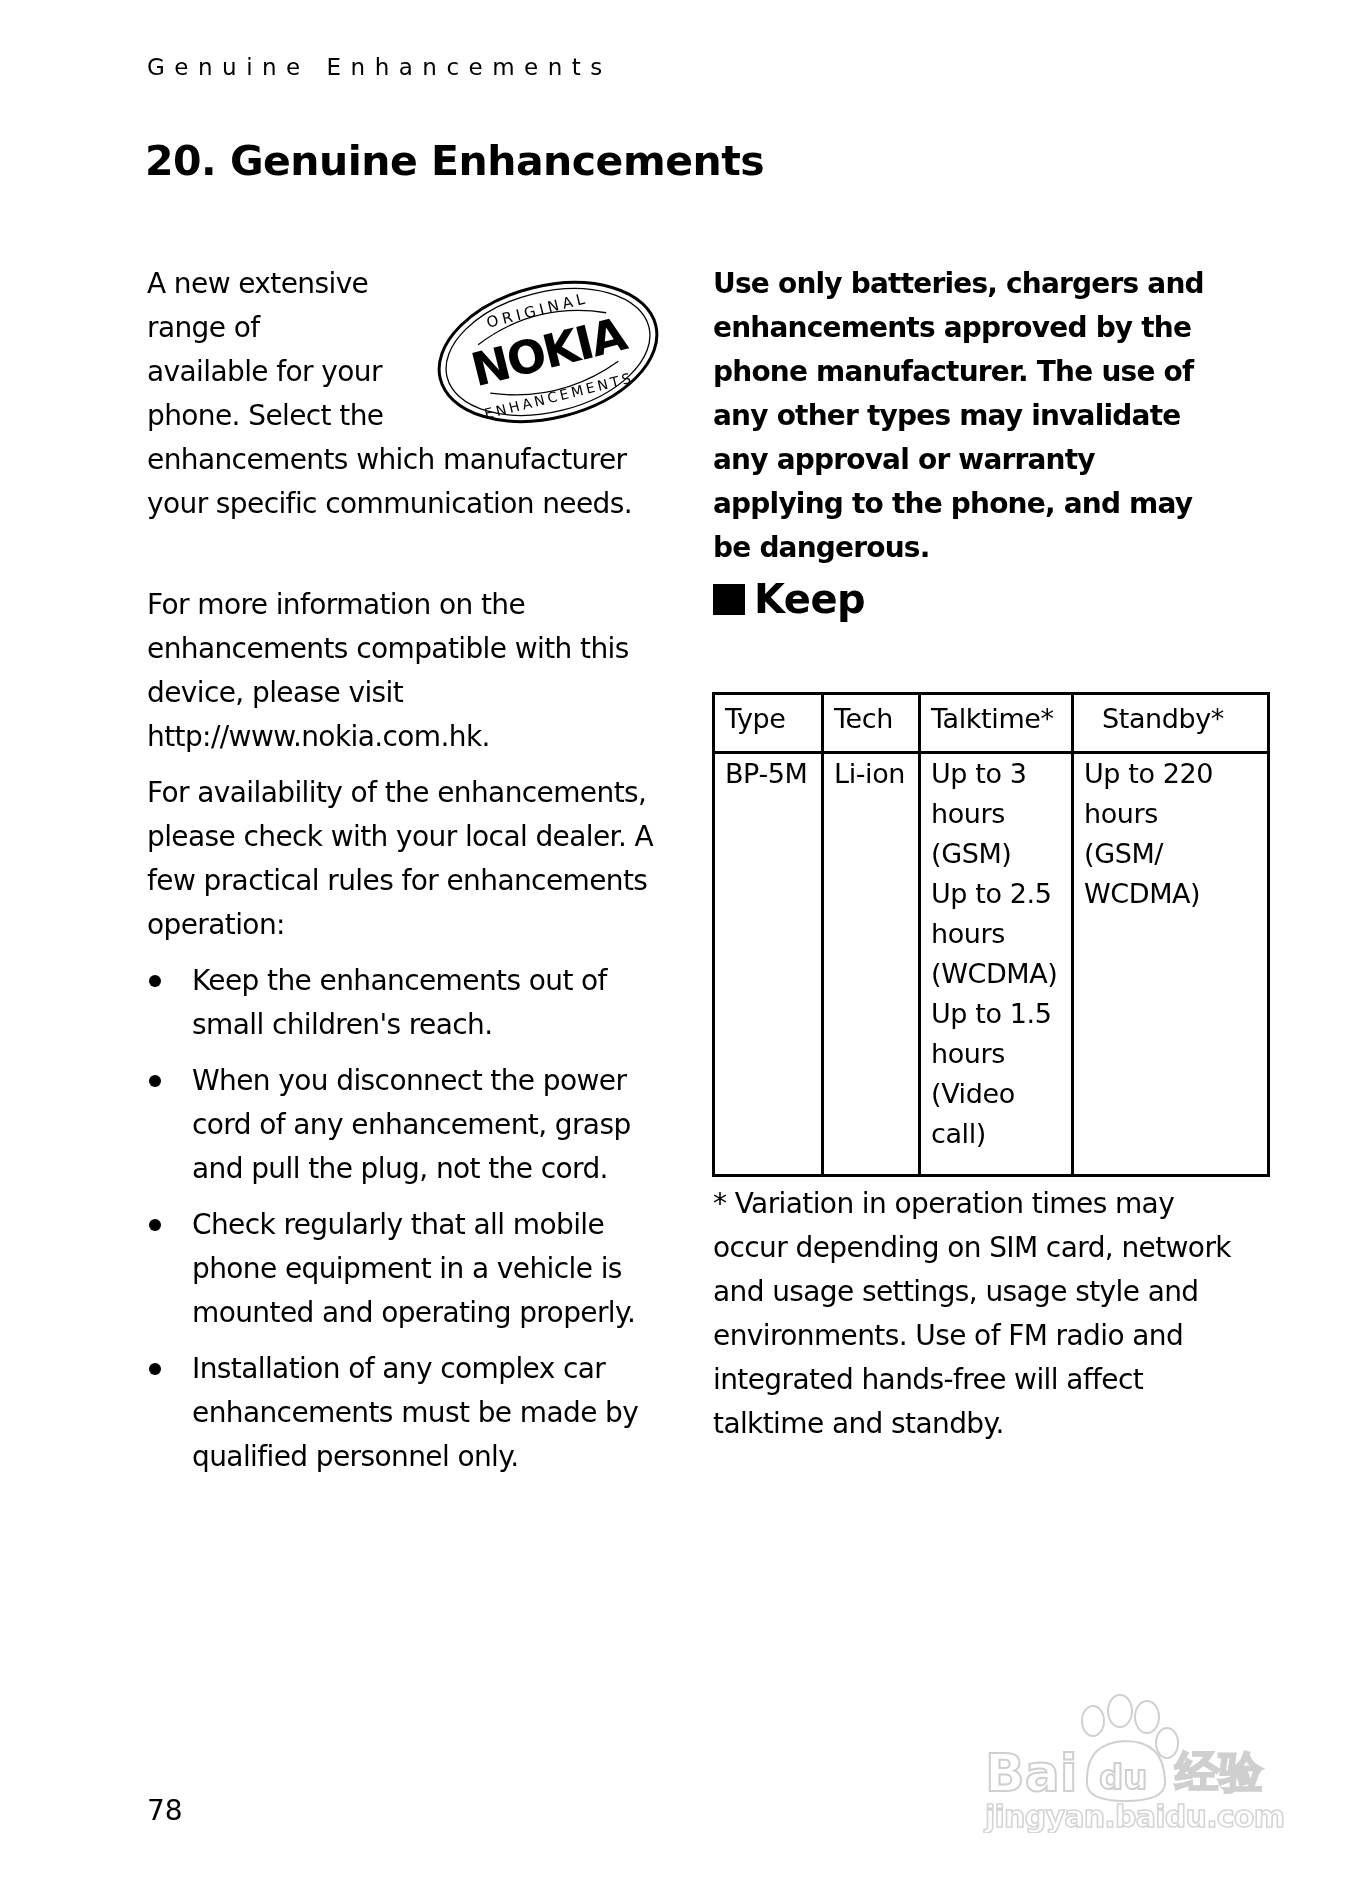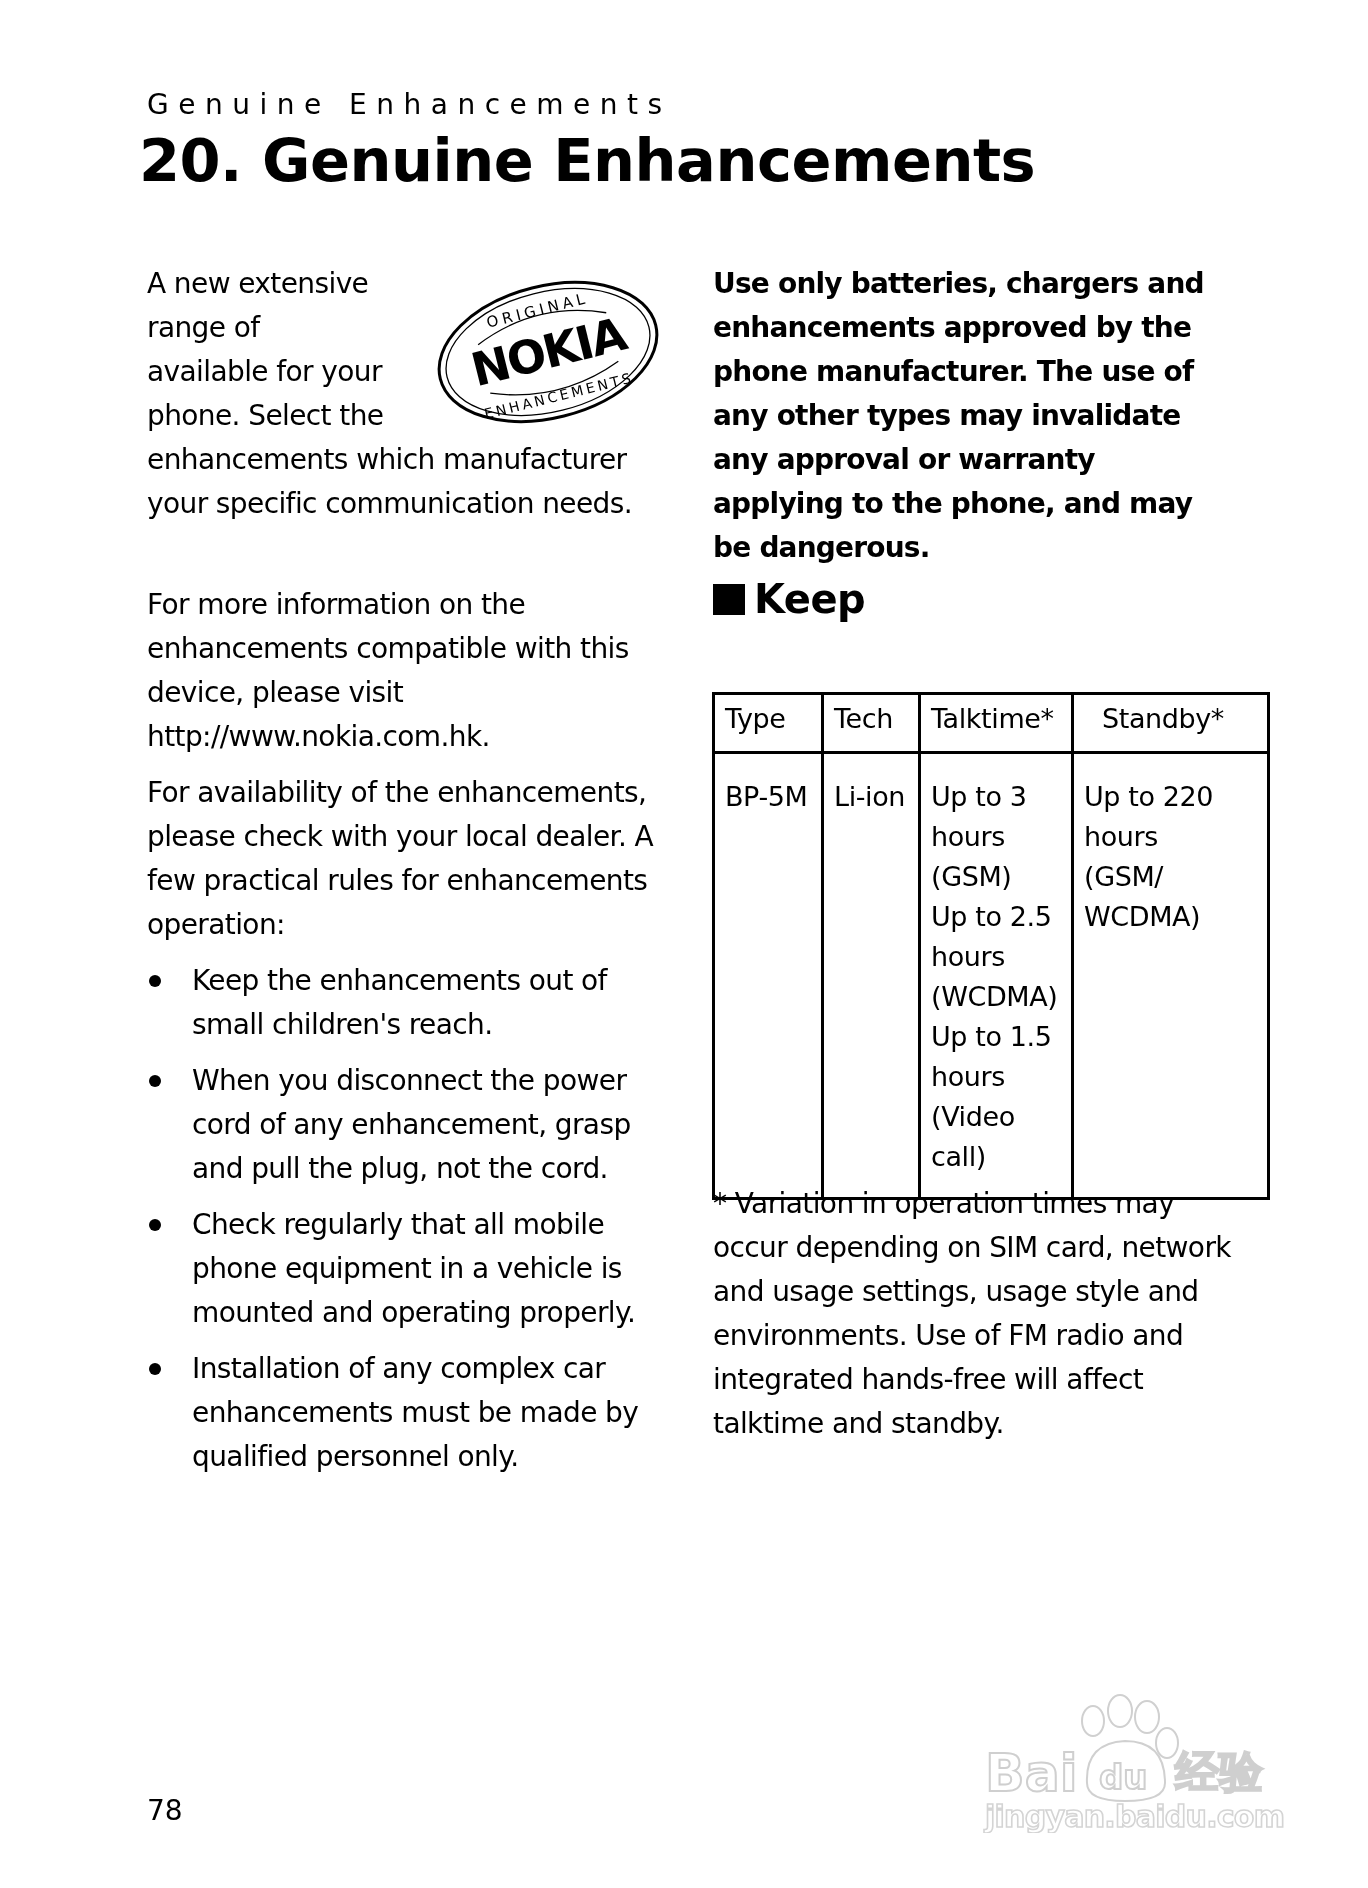--- a/index.html
+++ b/index.html
@@ -1,36 +1,36 @@
 <!DOCTYPE html>
 <html><head>
 <meta charset="utf-8">
 <style>
   html, body { margin:0; padding:0; background:#ffffff; }
   body { width:1368px; height:1888px; position:relative; overflow:hidden;
          font-family:"DejaVu Sans", "Liberation Sans", sans-serif; color:#000; }
   .abs { position:absolute; }
-  .running-head { left:147px; top:52px; font-size:28px; letter-spacing:9.5px; line-height:30px;margin-top:38px; }
-  .chapter-title { left:139px; top:126px; font-size:59px; font-weight:bold; line-height:70px; letter-spacing:-0.5px; }
+  .running-head { left:147px; top:52px; font-size:23px; letter-spacing:9.5px; line-height:30px; }
+  .chapter-title { left:145px; top:126px; font-size:41px; font-weight:bold; line-height:70px; letter-spacing:-0.5px; }
   .body-text { font-size:28px; line-height:44px; letter-spacing:-0.6px; }
   .para { margin:0 0 12px 0; }
   .left-col { left:147px; width:520px; }
   .right-col { left:713px; width:520px; }
   .intro-lines div { white-space:nowrap; }
   .bold-text { font-weight:bold; font-size:28px; line-height:44px; letter-spacing:-0.8px; }
   .bullets { list-style:none; margin:0; padding:0; }
   .bullets li { position:relative; padding-left:45px; margin:0 0 12px 0; }
   .bullet-dot { position:absolute; left:2px; top:16px; width:12px; height:12px; border-radius:50%; background:#000; }
   .section-heading { left:713px; top:572px; font-size:40px; font-weight:bold; line-height:54px; display:flex; align-items:center; letter-spacing:-0.5px; }
   .section-square { width:32px; height:31px; background:#000; margin-right:9px; display:inline-block; }
   table.power { position:absolute; left:712px; top:692px; width:558px; border-collapse:collapse;
                 font-size:27px; line-height:40px; letter-spacing:-0.4px; }
   table.power td, table.power th { border:3px solid #000; vertical-align:top; text-align:left; font-weight:normal; padding:2px 10px 10px 10px; }
   table.power th { height:42px; padding-top:4px; }
-  table.power td { height:410px; padding-top:23px; }
+  table.power td { height:410px; padding-top:0; }
   .col-type { width:86px; }
   .col-tech { width:74px; }
   .col-talk { width:130px; }
   .cell-line { display:block; white-space:nowrap; }
   .footnote { left:713px; top:1182px; width:530px; }
   .page-number { left:147px; top:1795px; font-size:28px; line-height:32px; }
   .watermark { left:975px; top:1683px; width:320px; height:150px; }
 </style>
 </head>
 <body>

